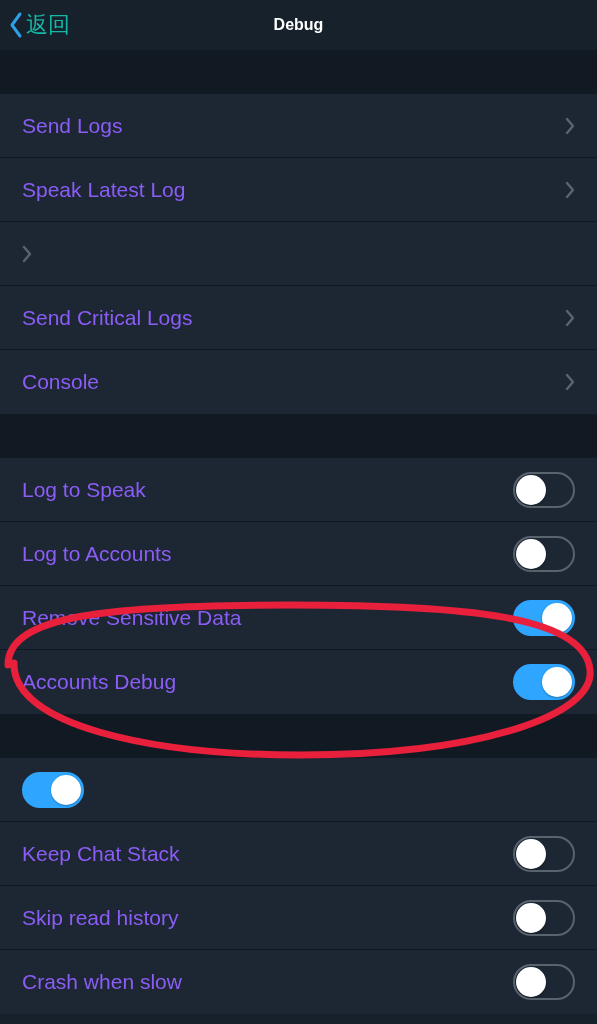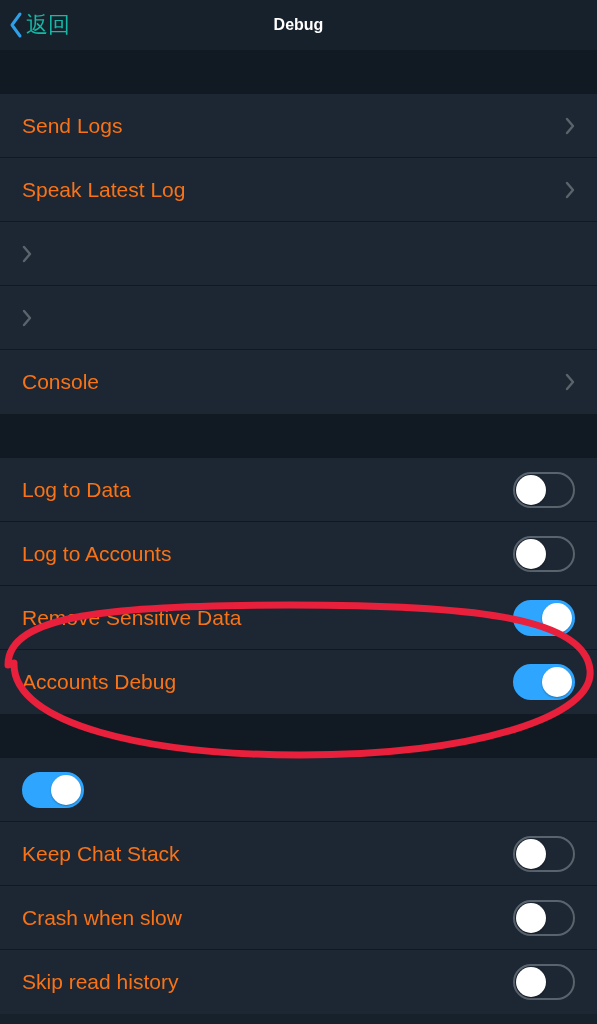--- a/index.html
+++ b/index.html
@@ -54,21 +54,21 @@
     align-items: center;
     justify-content: space-between;
     padding: 0 22px;
     height: 64px;
     border-bottom: 1px solid #101921;
     cursor: pointer;
   }
   .row:last-child { border-bottom: none; }
   .row-label {
     font-size: 21px;
-    color: #f97316;
+    color: #8b5cf6;
     font-weight: 400;
   }
   .chevron {
     width: 10px;
     height: 18px;
     display: inline-block;
   }
   .chevron svg { display: block; }
   .toggle {
     width: 62px;
@@ -138,41 +138,42 @@
     </span>
   </div>
   <div class="row">
     <span class="chevron">
       <svg viewBox="0 0 10 18" width="10" height="18">
           <polyline points="2,2 8,9 2,16" fill="none" stroke="#5a646d" stroke-width="2.4" stroke-linecap="round" stroke-linejoin="round"></polyline>
         </svg>
     </span>
   </div>
   <div class="row">
+    <span class="row-label">Send Critical Logs</span>
     <span class="chevron">
       <svg viewBox="0 0 10 18" width="10" height="18">
           <polyline points="2,2 8,9 2,16" fill="none" stroke="#5a646d" stroke-width="2.4" stroke-linecap="round" stroke-linejoin="round"></polyline>
         </svg>
     </span>
   </div>
   <div class="row">
     <span class="row-label">Console</span>
     <span class="chevron">
       <svg viewBox="0 0 10 18" width="10" height="18">
           <polyline points="2,2 8,9 2,16" fill="none" stroke="#5a646d" stroke-width="2.4" stroke-linecap="round" stroke-linejoin="round"></polyline>
         </svg>
     </span>
   </div>
 </div>
 
 <div class="section-gap"></div>
 
 <div class="list">
   <div class="row">
-    <span class="row-label">Log to Data</span>
+    <span class="row-label">Log to Speak</span>
     <div class="toggle toggle-off">
         <div class="knob"></div>
       </div>
   </div>
   <div class="row">
     <span class="row-label">Log to Accounts</span>
     <div class="toggle toggle-off">
         <div class="knob"></div>
       </div>
   </div>
@@ -198,27 +199,27 @@
         <div class="knob"></div>
       </div>
   </div>
   <div class="row">
     <span class="row-label">Keep Chat Stack</span>
     <div class="toggle toggle-off">
         <div class="knob"></div>
       </div>
   </div>
   <div class="row">
+    <span class="row-label">Skip read history</span>
+    <div class="toggle toggle-off">
+        <div class="knob"></div>
+      </div>
+  </div>
+  <div class="row">
     <span class="row-label">Crash when slow</span>
-    <div class="toggle toggle-off">
-        <div class="knob"></div>
-      </div>
-  </div>
-  <div class="row">
-    <span class="row-label">Skip read history</span>
     <div class="toggle toggle-off">
         <div class="knob"></div>
       </div>
   </div>
 </div>
 
 <svg class="annotation" style="left:0; top:575px;" width="597" height="200" viewBox="0 0 597 200">
   <path d="M 8 90
            C 8 40, 110 30, 290 30
            C 460 30, 585 40, 590 95

